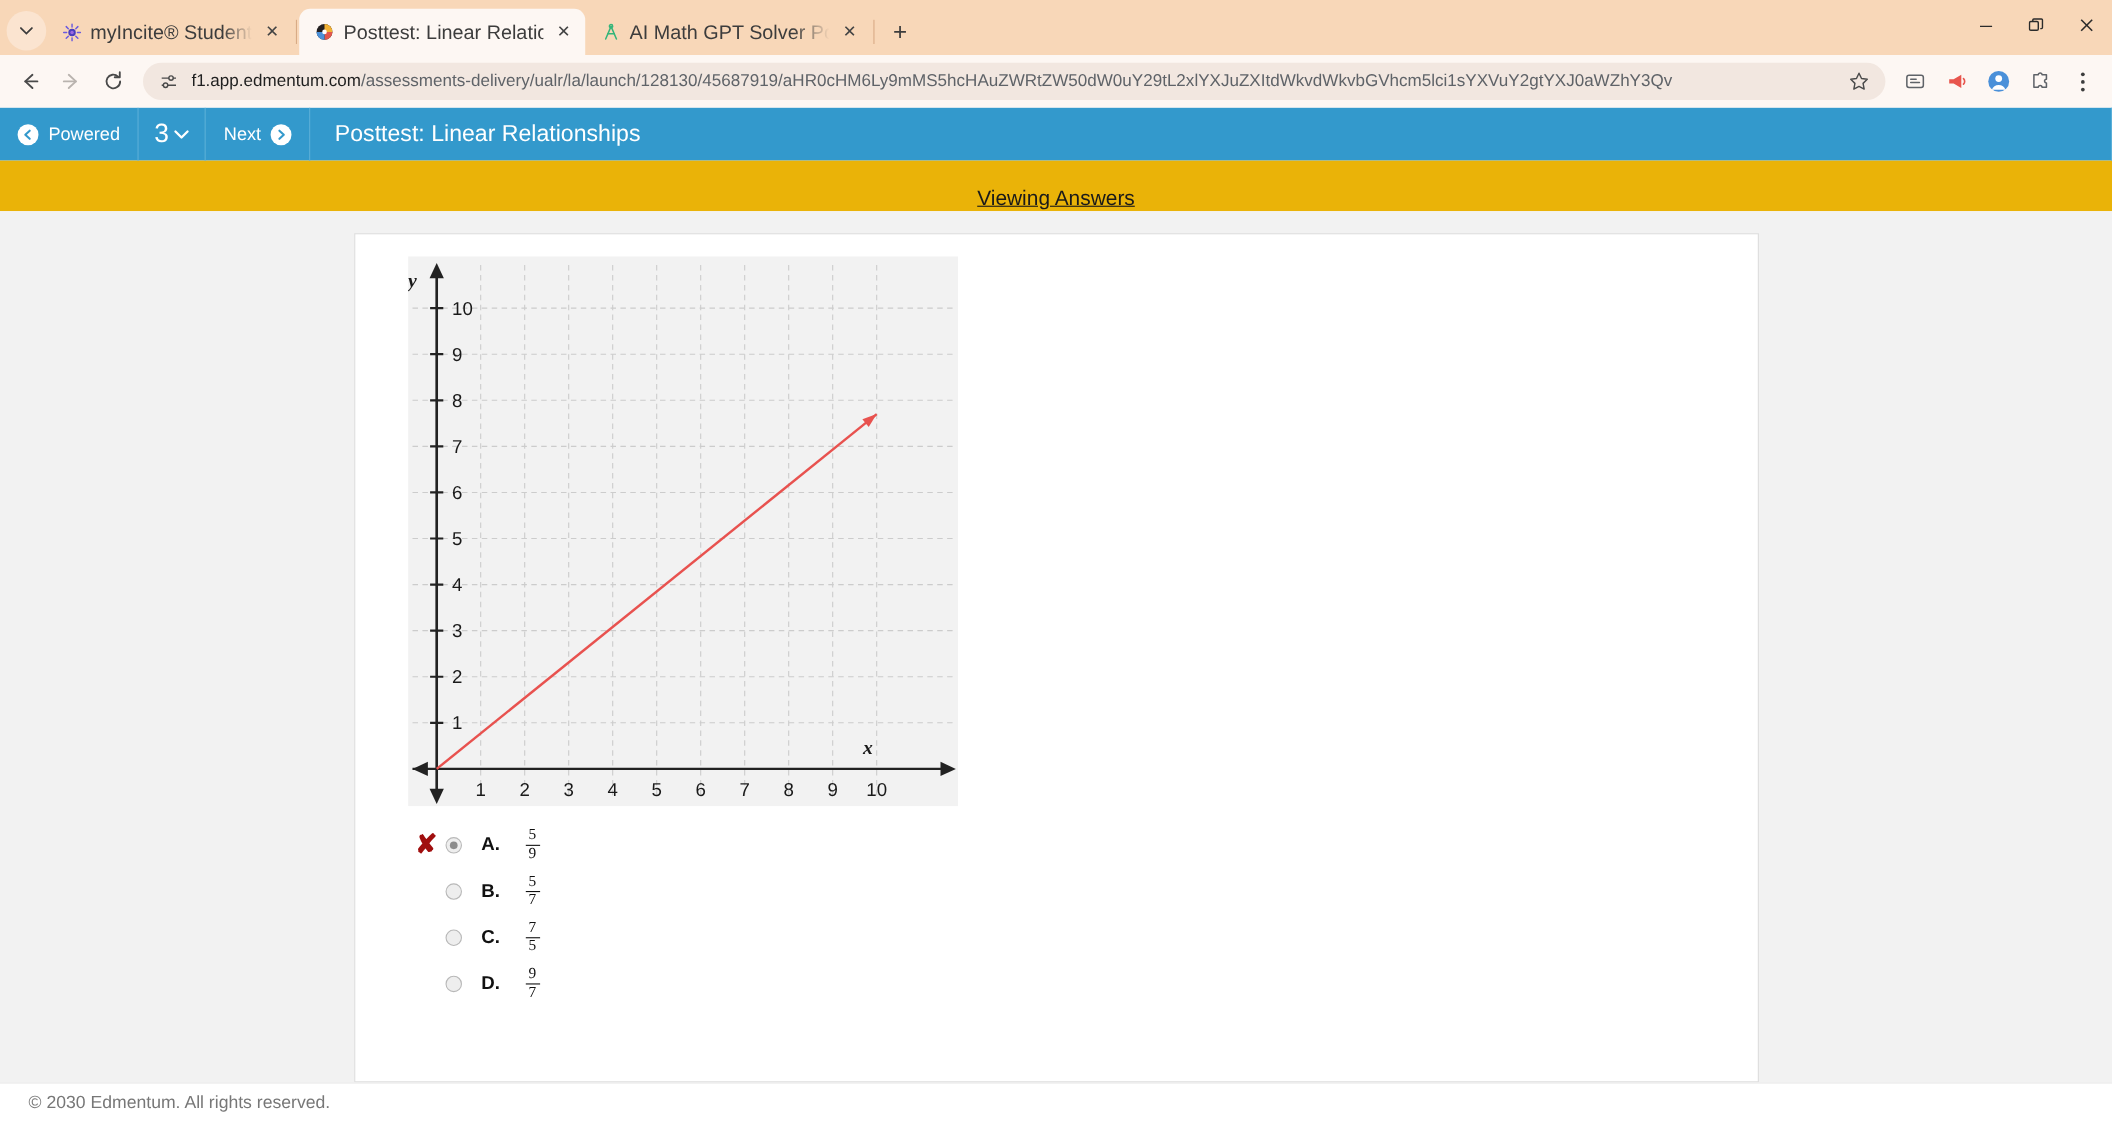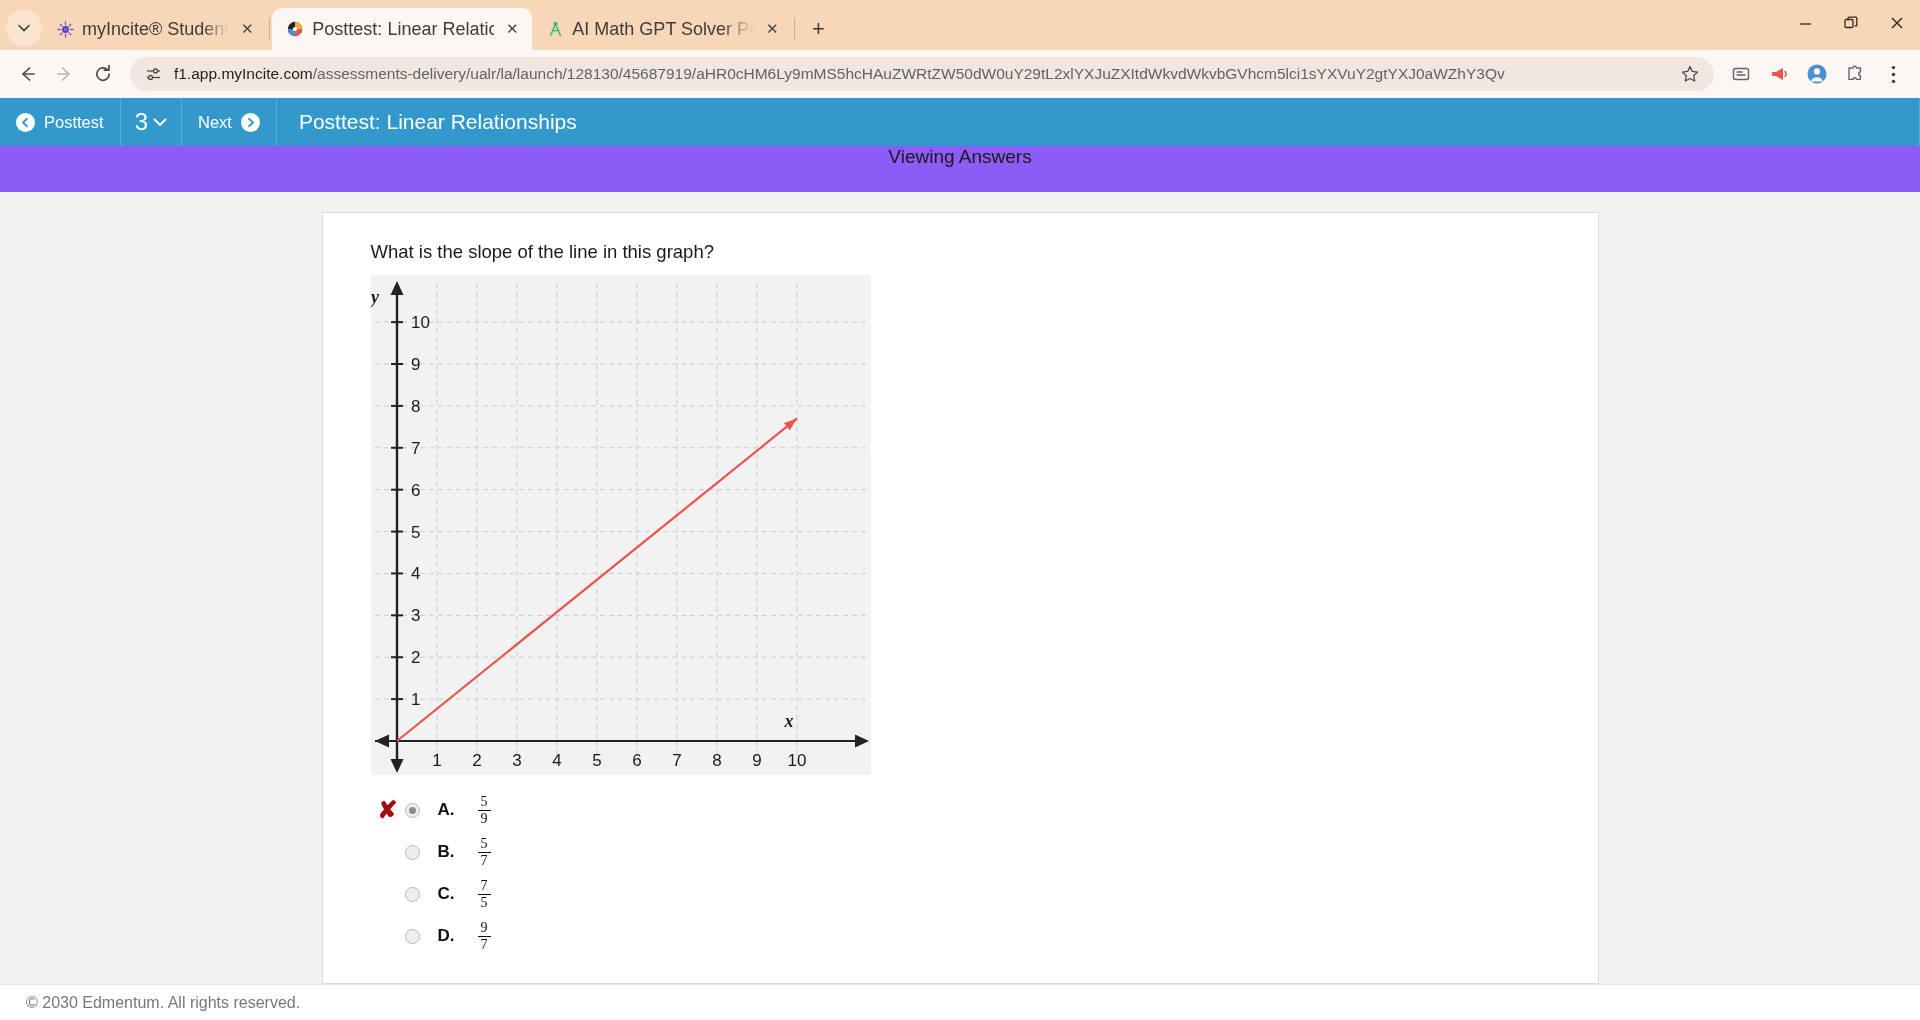--- a/index.html
+++ b/index.html
@@ -166,24 +166,25 @@
     width: 19px; height: 19px; border-radius: 50%;
     background: #fff; color: #3399cc;
     display: flex; align-items: center; justify-content: center;
     font-size: 13px; font-weight: bold;
     flex: 0 0 19px;
   }
 
   
   .banner {
     height: 46px;
-    background: #8b5cf6;
-    display: flex; align-items: flex-start; justify-content: center;
+    background: #eab308;
+    display: flex; align-items: flex-end; justify-content: center;
     font-size: 19px;
     color: #1a1a1a;
+    text-decoration: underline;
   }
 
   
   .pagebody {
     height: calc(1020px - 50px - 48px - 48px - 46px - 36px);
     background: #f2f2f2;
     display: flex;
     justify-content: center;
     padding-top: 20px;
     overflow: hidden;
@@ -370,21 +371,21 @@
 
   <div class="urlbox">
     <span class="navbtn" style="width:22px;height:22px;">
       <svg width="17" height="17" viewBox="0 0 17 17">
         <line x1="2" y1="5" x2="15" y2="5" stroke="#4a4a4a" stroke-width="1.3"></line>
         <line x1="2" y1="11.5" x2="15" y2="11.5" stroke="#4a4a4a" stroke-width="1.3"></line>
         <circle cx="10.5" cy="5" r="2" fill="#f2e7e0" stroke="#4a4a4a" stroke-width="1.3"></circle>
         <circle cx="5.5" cy="11.5" r="2" fill="#f2e7e0" stroke="#4a4a4a" stroke-width="1.3"></circle>
       </svg>
     </span>
-    <span class="urltext"><span class="host">f1.app.myIncite.com</span><span class="path">/assessments-delivery/ualr/la/launch/128130/45687919/aHR0cHM6Ly9mMS5hcHAuZWRtZW50dW0uY29tL2xlYXJuZXItdWkvdWkvbGVhcm5lci1sYXVuY2gtYXJ0aWZhY3Qv</span></span>
+    <span class="urltext"><span class="host">f1.app.edmentum.com</span><span class="path">/assessments-delivery/ualr/la/launch/128130/45687919/aHR0cHM6Ly9mMS5hcHAuZWRtZW50dW0uY29tL2xlYXJuZXItdWkvdWkvbGVhcm5lci1sYXVuY2gtYXJ0aWZhY3Qv</span></span>
     <span class="star">
       <svg width="18" height="18" viewBox="0 0 18 18">
           <path d="M9 1.6 L11.3 6.4 L16.5 7.1 L12.7 10.8 L13.7 16 L9 13.5 L4.3 16 L5.3 10.8 L1.5 7.1 L6.7 6.4 Z" fill="none" stroke="#4a4a4a" stroke-width="1.3" stroke-linejoin="round"></path>
         </svg>
     </span>
   </div>
 
   <div class="ext-icons">
     <div>
       <svg width="20" height="20" viewBox="0 0 20 20">
@@ -420,21 +421,21 @@
   </div>
 </div>
 
 <div class="apptoolbar">
   <div class="tb-item">
     <span class="circ-icon">
       <svg width="11" height="11" viewBox="0 0 11 11">
           <path d="M7 1.8 L3 5.5 L7 9.2" stroke="#3399cc" stroke-width="1.9" fill="none" stroke-linecap="round" stroke-linejoin="round"></path>
         </svg>
     </span>
-    <span>Posttest</span>
+    <span>Powered</span>
   </div>
 
   <div class="tb-item qnum">
     <span>3</span>
     <span style="display:flex;align-items:center;">
       <svg width="14" height="9" viewBox="0 0 14 9">
           <path d="M1.5 1.5 L7 7 L12.5 1.5" stroke="#fff" stroke-width="2.1" fill="none" stroke-linecap="round" stroke-linejoin="round"></path>
         </svg>
     </span>
   </div>
@@ -451,21 +452,20 @@
   <div class="tb-title">Posttest: Linear Relationships</div>
 
 </div>
 
 <div class="banner">
   <span>Viewing Answers</span>
 </div>
 
 <div class="pagebody">
   <div class="card">
-    <div class="question">What is the slope of the line in this graph?</div>
 
     <div class="graphwrap">
       <svg id="graph-svg" width="500" height="500" viewBox="0 0 500 500">
           <rect x="0" y="0" width="500" height="500" fill="#f2f2f2"></rect>
           <line x1="66" y1="8" x2="66" y2="494" stroke="#cccccc" stroke-width="1" stroke-dasharray="5,4"></line>
           <line x1="106" y1="8" x2="106" y2="494" stroke="#cccccc" stroke-width="1" stroke-dasharray="5,4"></line>
           <line x1="146" y1="8" x2="146" y2="494" stroke="#cccccc" stroke-width="1" stroke-dasharray="5,4"></line>
           <line x1="186" y1="8" x2="186" y2="494" stroke="#cccccc" stroke-width="1" stroke-dasharray="5,4"></line>
           <line x1="226" y1="8" x2="226" y2="494" stroke="#cccccc" stroke-width="1" stroke-dasharray="5,4"></line>
           <line x1="266" y1="8" x2="266" y2="494" stroke="#cccccc" stroke-width="1" stroke-dasharray="5,4"></line>

